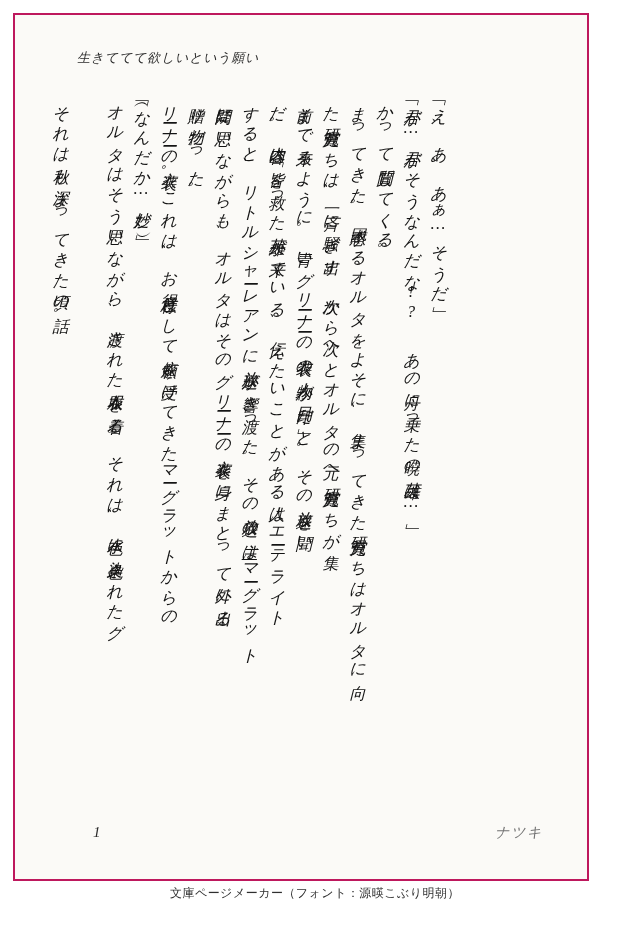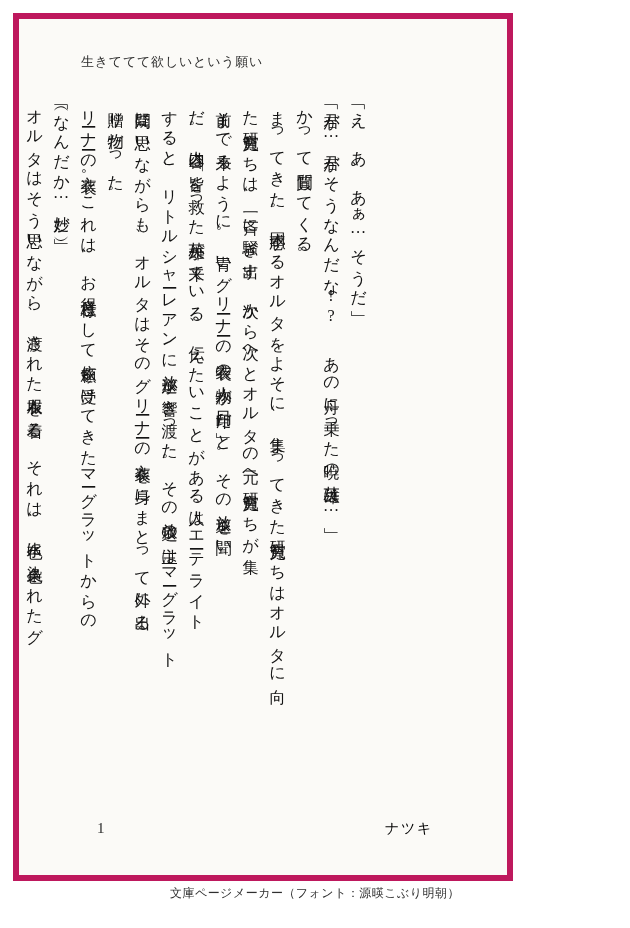--- a/index.html
+++ b/index.html
@@ -14,25 +14,26 @@
     color: #1a1a1a;
     position: relative;
     overflow: hidden;
   }
 
   
   #page-sheet {
     position: absolute;
     left: 13px;
     top: 13px;
-    width: 500px;
+    width: 576px;
     height: 868px;
     background: #fbfaf7;
-    border: 6px solid #be185d;
+    border: 2px solid #be185d;
     box-sizing: border-box;
+    font-style: italic;
   }
 
   
   #running-title {
     position: absolute;
     left: 62px;
     top: 34px;
     font-size: 13px;
     letter-spacing: 0.06em;
     color: #2b2b2b;
@@ -72,25 +73,25 @@
   #page-number {
     position: absolute;
     left: 78px;
     bottom: 38px;
     font-size: 15px;
     color: #2b2b2b;
     font-family: "Liberation Serif", "DejaVu Serif", serif;
   }
   #author-name {
     position: absolute;
-    right: 74px;
+    right: 44px;
     bottom: 37px;
     font-size: 14px;
     letter-spacing: 0.12em;
-    color: #000000;
+    color: #737373;
     white-space: nowrap;
   }
 
   
   #caption {
     position: absolute;
     left: 0;
     right: 0;
     bottom: 26px;
     text-align: center;

